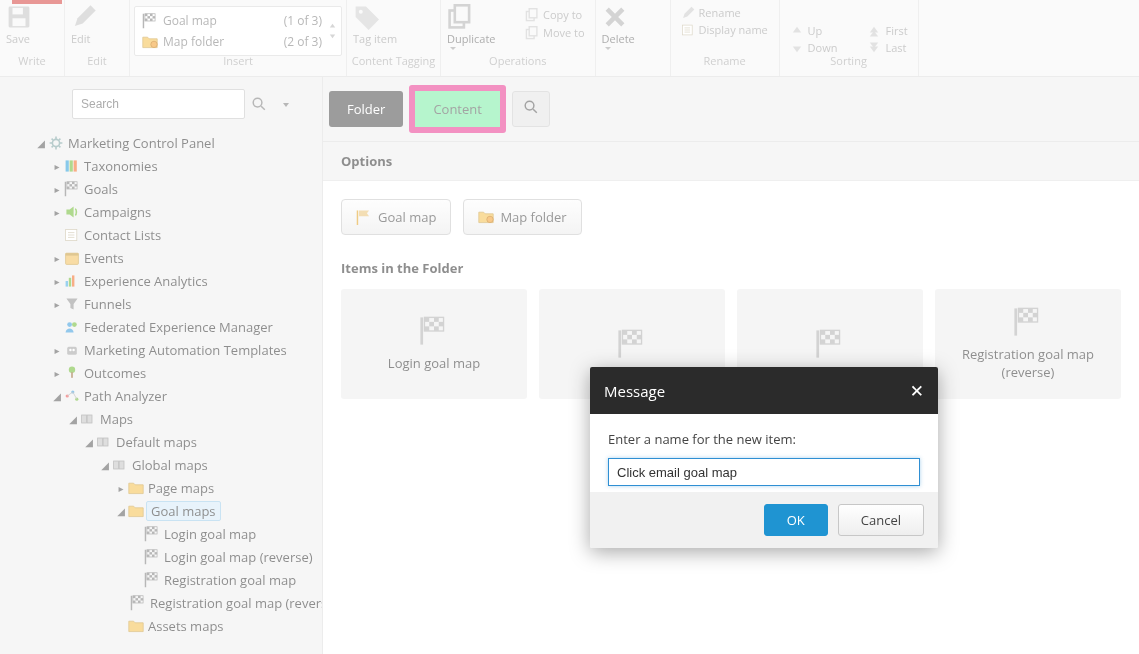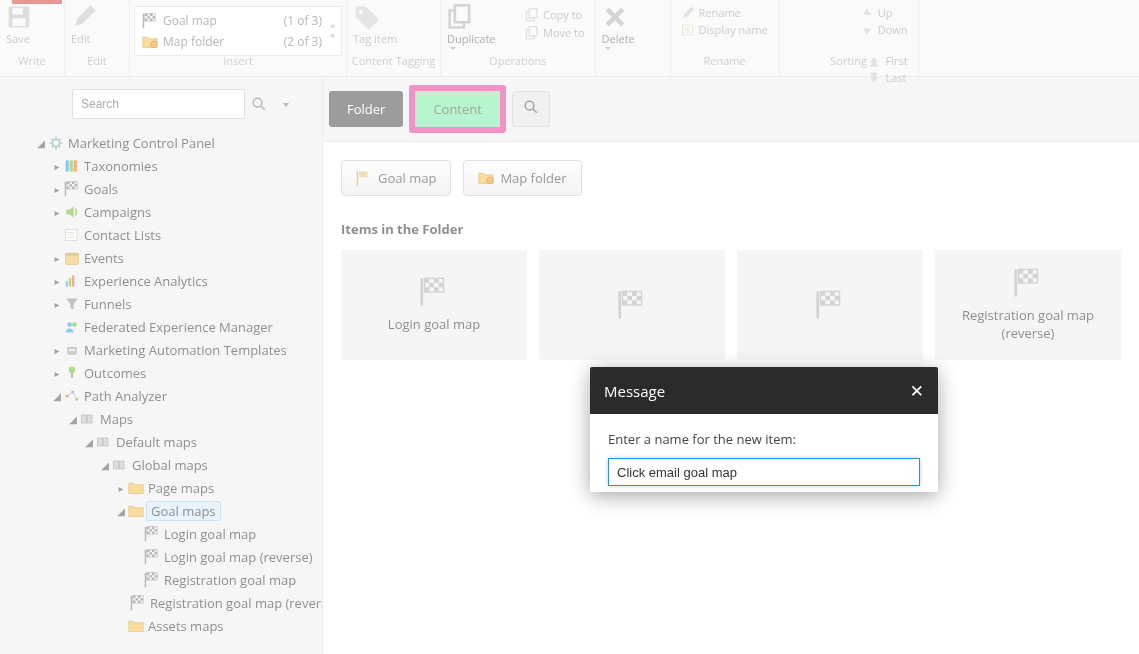--- a/index.html
+++ b/index.html
@@ -275,21 +275,21 @@
       </div>
     <div class="rb-row">
         <svg viewBox="0 0 20 20" color="#cfcfcf">
           <use href="#i-list"></use>
         </svg>
         <span>Display name</span>
       </div>
     <div style="flex:1"></div>
     <div class="ribbon-group-label">Rename</div>
   </div>
-  <div class="ribbon-group" style="display:flex;flex-direction:column;align-items:flex-end;gap:14px;width:130px">
+  <div class="ribbon-group" style="display:flex;flex-direction:row;align-items:center;gap:14px;width:130px">
     <div>
       <div class="rb-row">
           <svg viewBox="0 0 20 20" color="#cfcfcf">
             <use href="#i-up"></use>
           </svg>
           <span>Up</span>
         </div>
       <div class="rb-row">
           <svg viewBox="0 0 20 20" color="#cfcfcf">
             <use href="#i-down"></use>
@@ -536,20 +536,21 @@
   </div>
 
   <div class="main">
     <div class="tabbar">
       <div class="tab active">Folder</div>
       <div class="tab inactive">Content</div>
       <div class="tab search"><svg viewBox="0 0 22 22" width="16" height="16" color="#666">
             <use href="#i-search"></use>
           </svg></div>
     </div>
+    <div class="section-head">Options</div>
     <div class="options">
       <div class="opt-btn">
           <svg viewBox="0 0 22 22" width="16" height="16" color="#e5a933">
             <use href="#i-flag"></use>
           </svg>
           <span>Goal map</span>
         </div>
       <div class="opt-btn">
           <svg viewBox="0 0 20 20" width="16" height="16">
             <use href="#i-folder-g"></use>
@@ -589,13 +590,17 @@
 
 <div class="dialog">
   <div class="dlg-title">
     <span>Message</span>
     <span class="dlg-close">✕</span>
   </div>
   <div class="dlg-body">
     <div>Enter a name for the new item:</div>
     <input class="dlg-input" value="Click email goal map" style="">
   </div>
+  <div class="dlg-actions">
+    <div class="dlg-btn primary">OK</div>
+    <div class="dlg-btn">Cancel</div>
+  </div>
 </div>
 
 </body></html>

